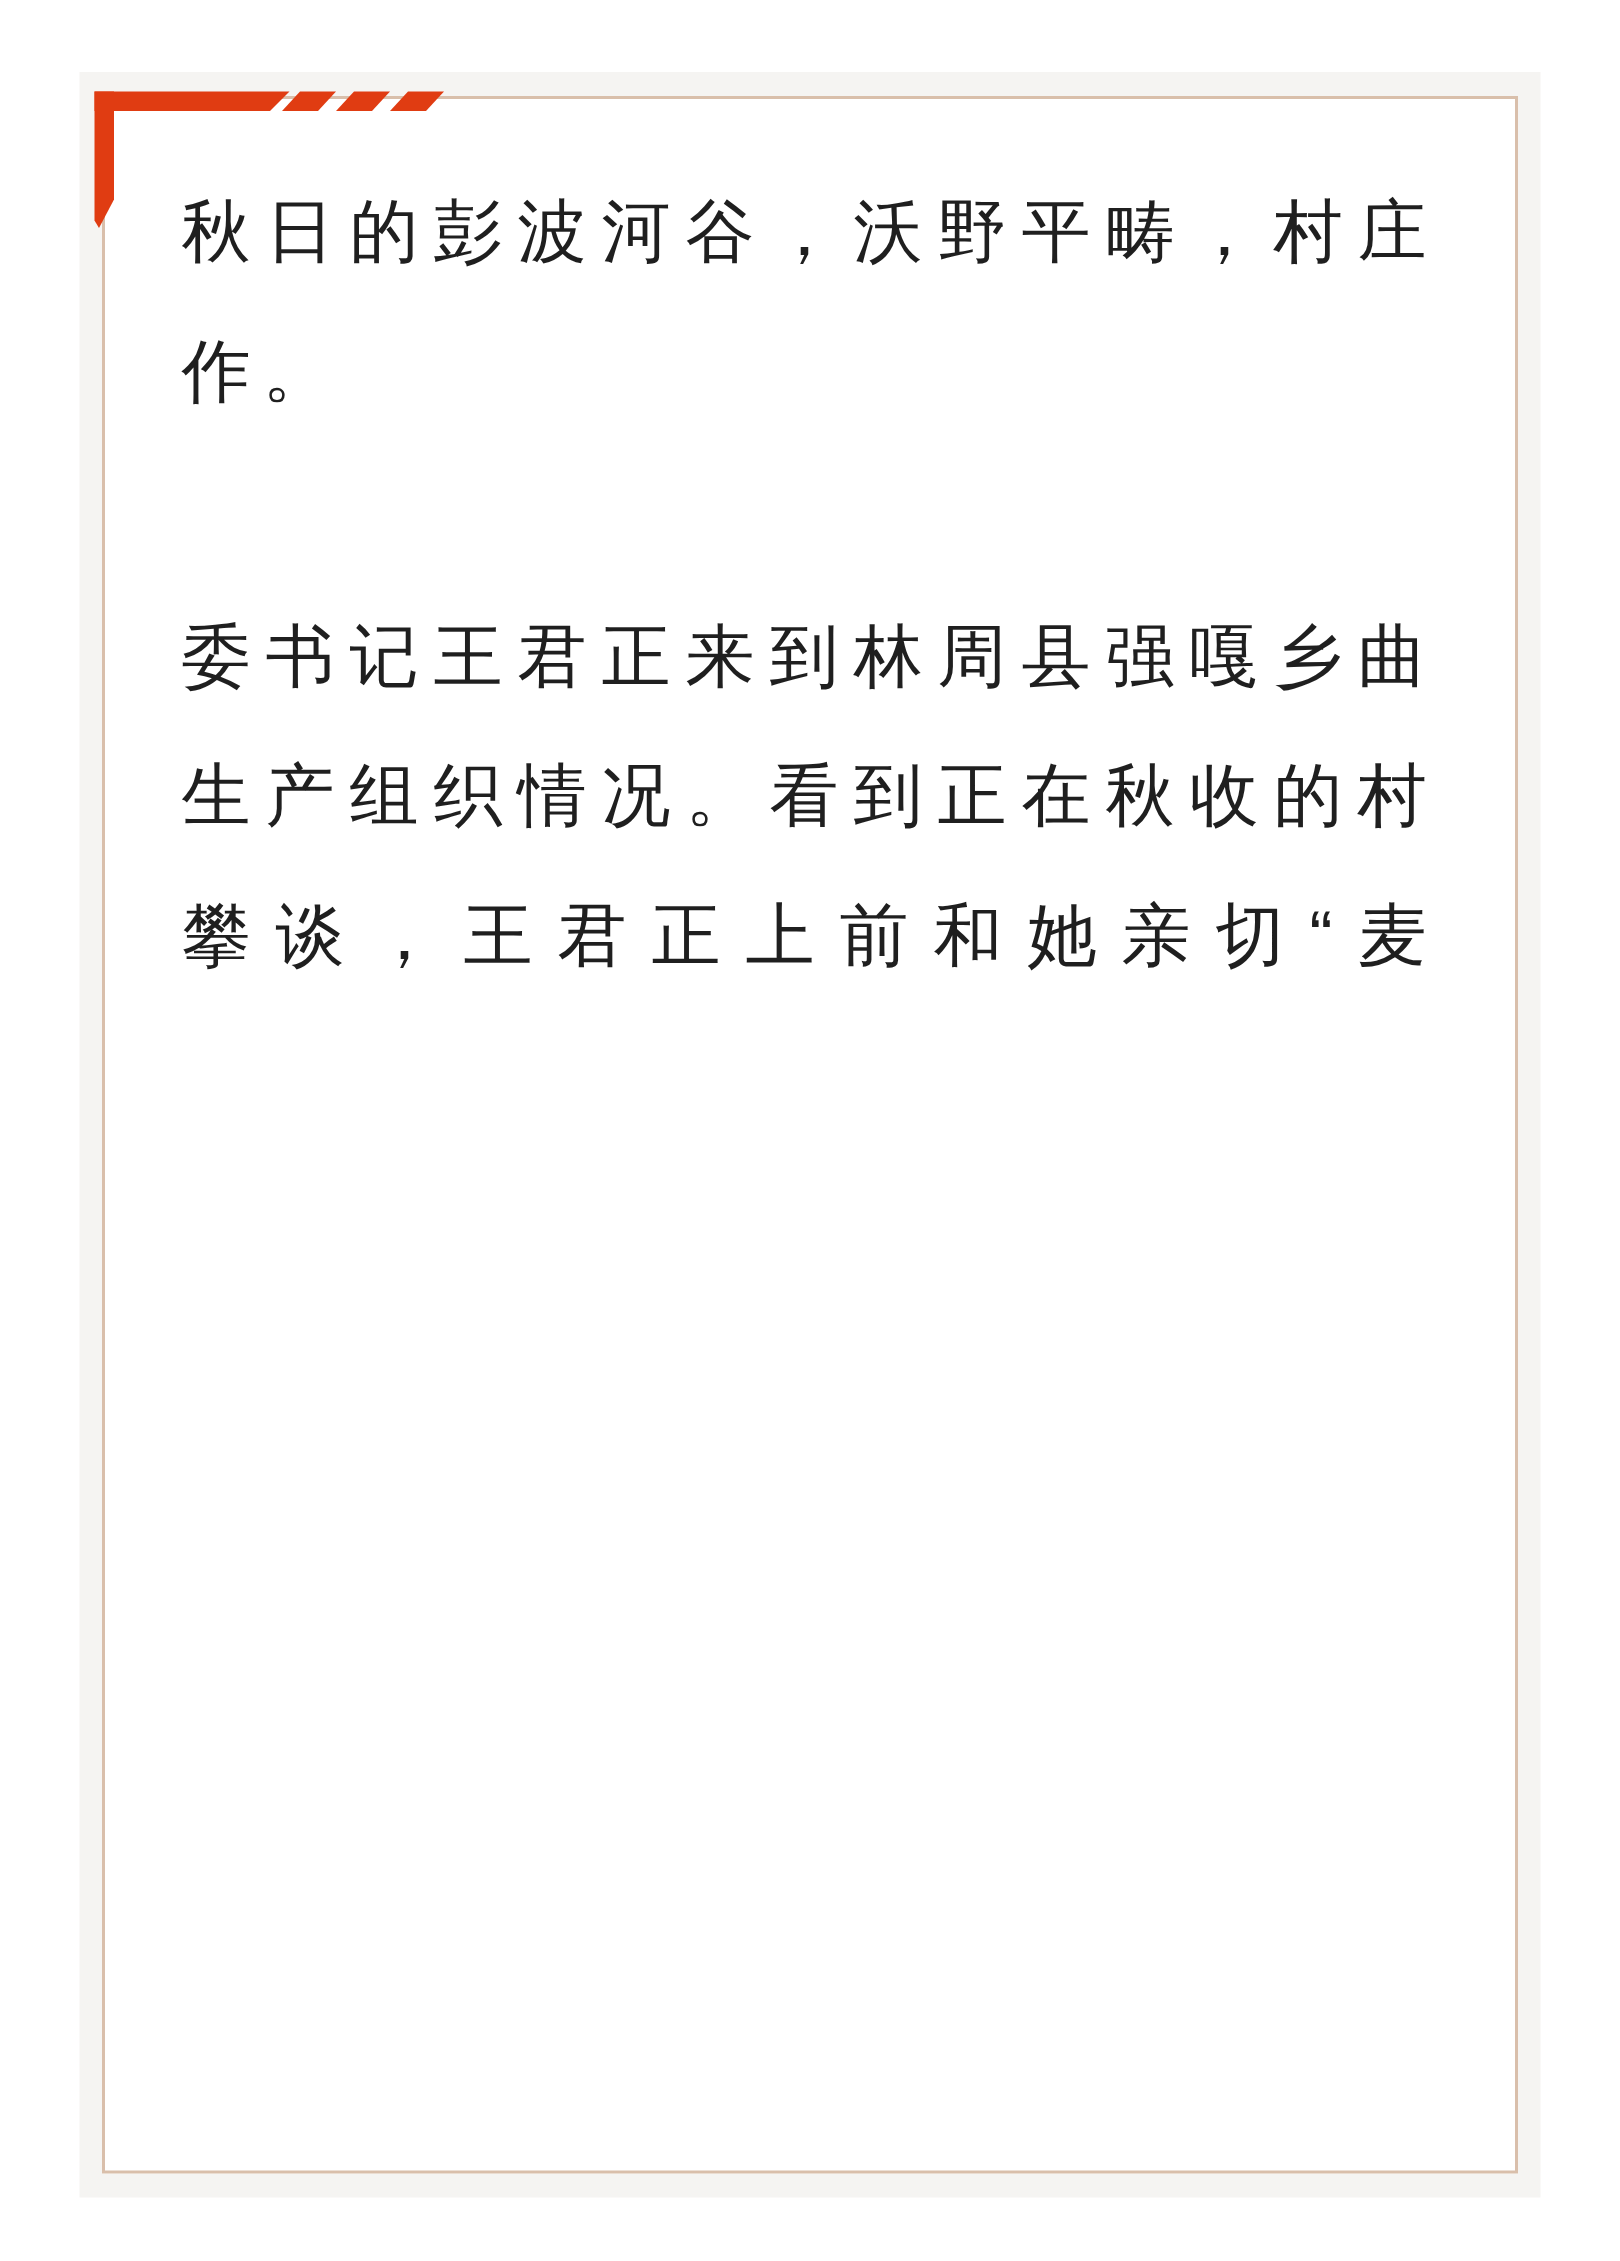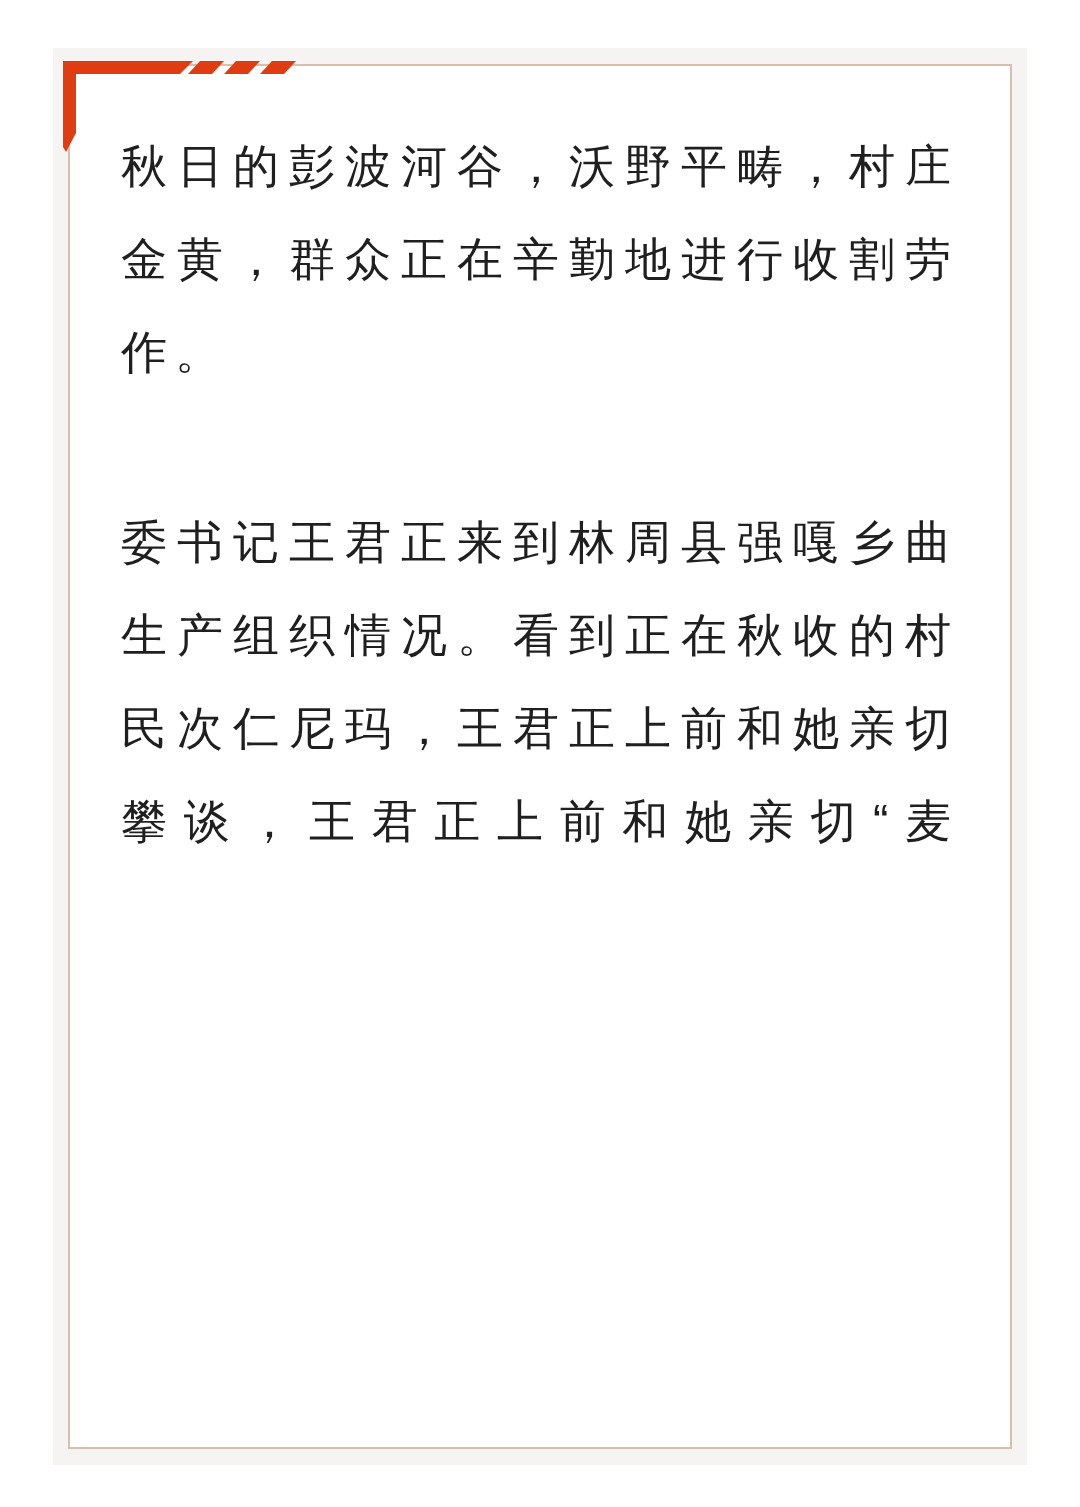--- a/index.html
+++ b/index.html
@@ -38,21 +38,21 @@
     left: 15px;
     top: 16px;
     right: 15px;
     bottom: 16px;
     background: var(--card_bg);
     border: 2px solid var(--border_color);
   }
   .content {
     position: absolute;
     left: 0;
-    top: 16px;
+    top: 4px;
     right: 0;
     padding: 38px 51px 0 51px;
     color: var(--text_color);
   }
   .paragraph {
     margin: 0;
   }
   .paragraph + .paragraph {
     margin-top: 97px;
   }
@@ -85,28 +85,26 @@
 <body>
 
 <div class="stage">
 
   <div class="frame">
     <div class="card">
       <div class="content">
 
         <div class="paragraph">
           <div class="line">秋日的彭波河谷，沃野平畴，村庄</div>
-          <div class="line">金黄，群众正在辛勤地进行收割劳</div>
           <div class="line final">作。</div>
         </div>
 
         <div class="paragraph">
           <div class="line">委书记王君正来到林周县强嘎乡曲</div>
           <div class="line">生产组织情况。看到正在秋收的村</div>
-          <div class="line">民次仁尼玛，王君正上前和她亲切</div>
           <div class="line">攀谈，王君正上前和她亲切“麦</div>
         </div>
 
       </div>
     </div>
   </div>
 
   <svg class="ornament" viewBox="0 0 320 170" aria-hidden="true">
 
     <polygon points="63,61 193,61 180,74 63,74"></polygon>

